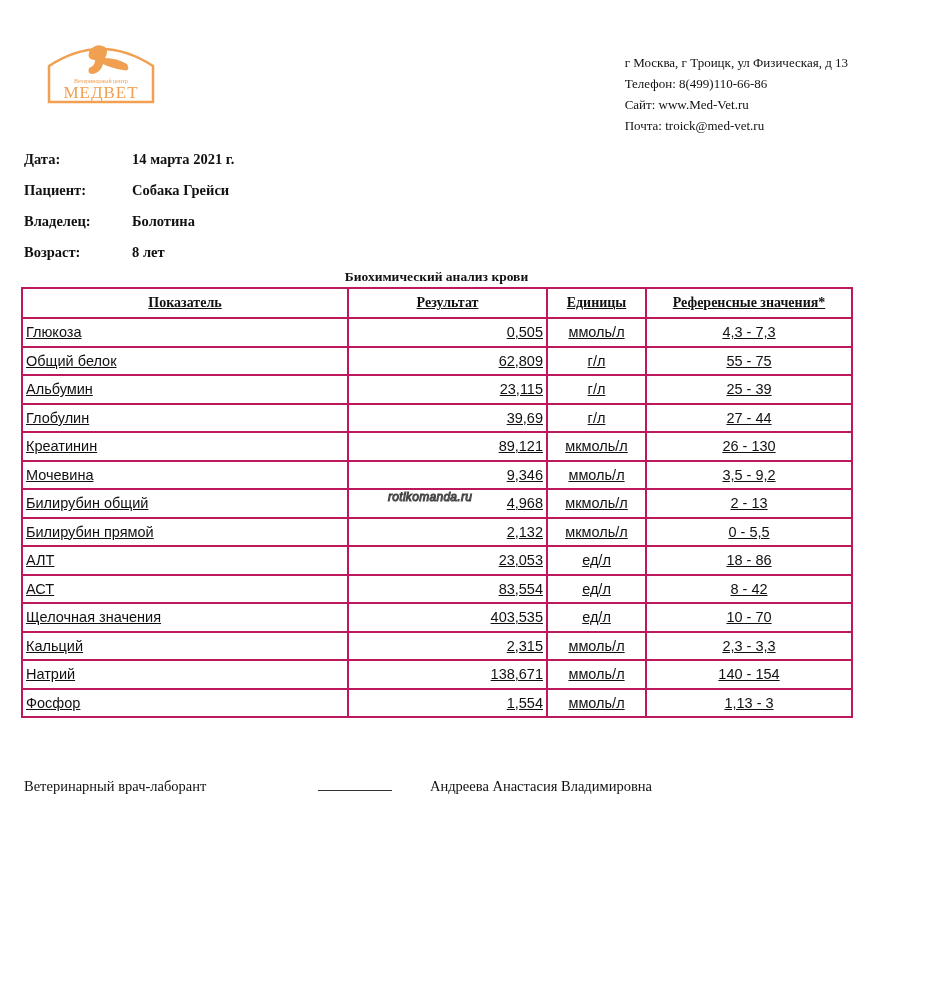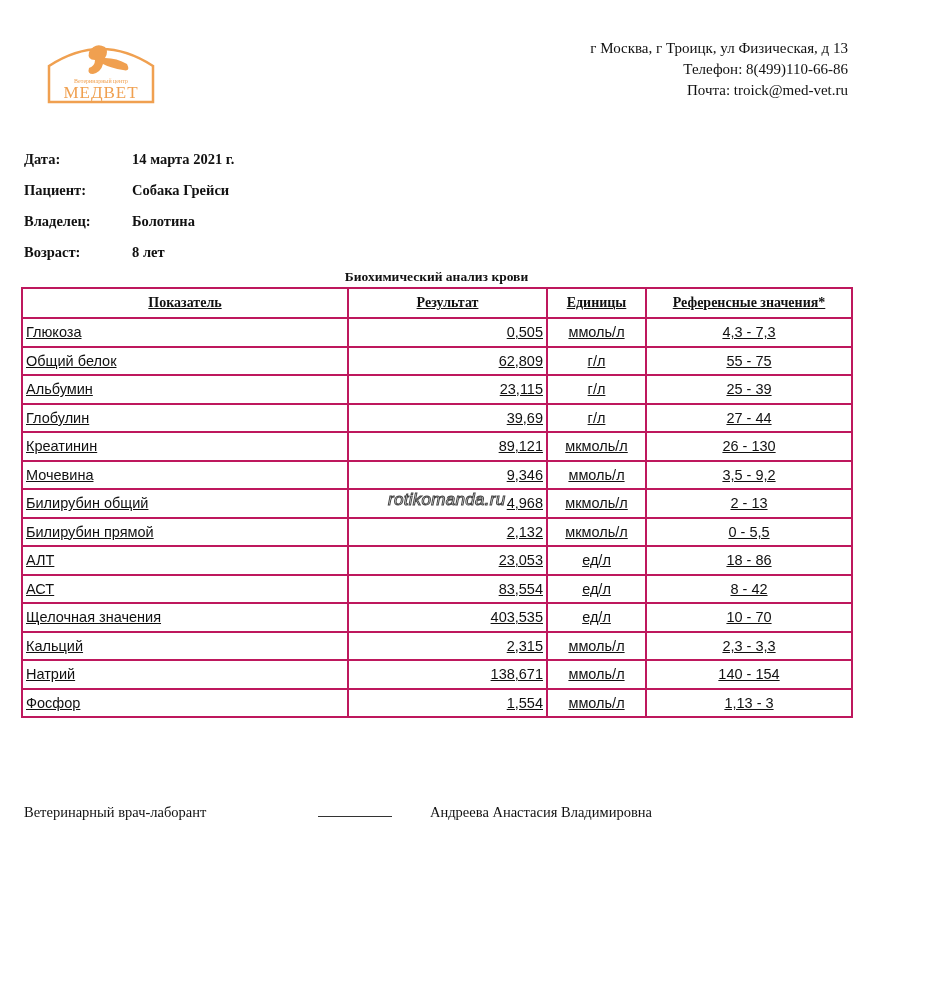--- a/index.html
+++ b/index.html
@@ -3,59 +3,60 @@
   <meta charset="utf-8">
   <style>
     html, body { margin: 0; padding: 0; background: #ffffff; }
     body { width: 925px; height: 1000px; position: relative; overflow: hidden; color: #111; }
     .serif { font-family: "Liberation Serif", "DejaVu Serif", serif; }
 
     
     .logo { position: absolute; left: 45px; top: 38px; width: 112px; height: 66px; }
 
     
-    .contact { position: absolute; right: 77px; top: 38px; text-align: right; font-size: 15px; line-height: 21px; }
+    .contact { position: absolute; right: 77px; top: 52px; font-size: 13px; line-height: 21px; }
 
     
     .info { position: absolute; left: 24px; top: 144px; font-size: 14.5px; font-weight: bold; }
     .info-row { display: flex; height: 31px; align-items: center; }
     .info-label { width: 108px; }
 
     .table-title { position: absolute; left: 0; width: 873px; top: 269px; text-align: center; font-size: 13.5px; font-weight: bold; }
 
     table.results { position: absolute; left: 21px; top: 287px; border-collapse: collapse; width: 832px; }
     table.results th, table.results td { border: 2px solid #be185d; height: 26.5px; padding: 0 3px; font-size: 14.5px; text-decoration: underline; }
     table.results th { font-family: "Liberation Serif", "DejaVu Serif", serif; font-weight: bold; text-align: center; height: 28px; font-size: 14px; }
     table.results td { font-family: "Liberation Sans", "DejaVu Sans", sans-serif; }
     td.c-name { text-align: left; width: 318px; border-radius: 8px; }
     td.c-val { text-align: right; width: 191px; }
     td.c-unit { text-align: center; width: 91px; }
     td.c-ref { text-align: center; }
 
-    .watermark { position: absolute; left: 388px; top: 490px; font-family: "Liberation Sans", "DejaVu Sans", sans-serif; font-style: italic; font-size: 17px; color: #fff; -webkit-text-stroke: 1px #444; letter-spacing: 0.3px; }
+    .watermark { position: absolute; left: 388px; top: 490px; font-family: "Liberation Sans", "DejaVu Sans", sans-serif; font-style: italic; font-size: 12px; color: #fff; -webkit-text-stroke: 1px #444; letter-spacing: 0.3px; }
 
-    .signature { position: absolute; left: 24px; top: 798px; font-size: 14.5px; display: flex; align-items: baseline; gap: 32px; }
+    .signature { position: absolute; left: 24px; top: 772px; font-size: 14.5px; display: flex; align-items: baseline; gap: 32px; }
     .sig-role { width: 262px; }
     .sig-line { display: inline-block; width: 74px; border-bottom: 1.5px solid #333; margin-right: 6px; height: 18px; }
   </style>
 </head>
 <body>
 
 <div class="logo">
   <svg width="112" height="66" viewBox="0 0 112 66">
     <path d="M4 64 L4 28 Q56 -6 108 28 L108 64 Z" fill="none" stroke="#f0a050" stroke-width="2.5"></path>
     <path d="M44 14 Q50 4 60 9 Q64 14 60 20 Q72 20 82 26 Q86 34 78 32 Q66 30 58 26 Q56 34 48 36 Q42 36 44 30 Q50 28 50 22 Q42 22 44 14 Z" fill="#f0a050"></path>
     <text x="56" y="45" text-anchor="middle" font-size="6" fill="#f0a050" font-family="Liberation Serif, serif">Ветеринарный центр</text>
     <text x="56" y="60" text-anchor="middle" font-size="17" fill="#f0a050" font-family="Liberation Serif, serif" letter-spacing="1">МЕДВЕТ</text>
   </svg>
 </div>
 
 <div class="contact serif">
   <div>г Москва, г Троицк, ул Физическая, д 13</div>
   <div>Телефон: 8(499)110-66-86</div>
+  <div>Сайт: www.Med-Vet.ru</div>
   <div>Почта: troick@med-vet.ru</div>
 </div>
 
 <div class="info serif">
   <div class="info-row">
     <span class="info-label">Дата:</span>
     <span>14 марта 2021 г.</span>
   </div>
   <div class="info-row">
     <span class="info-label">Пациент:</span>

